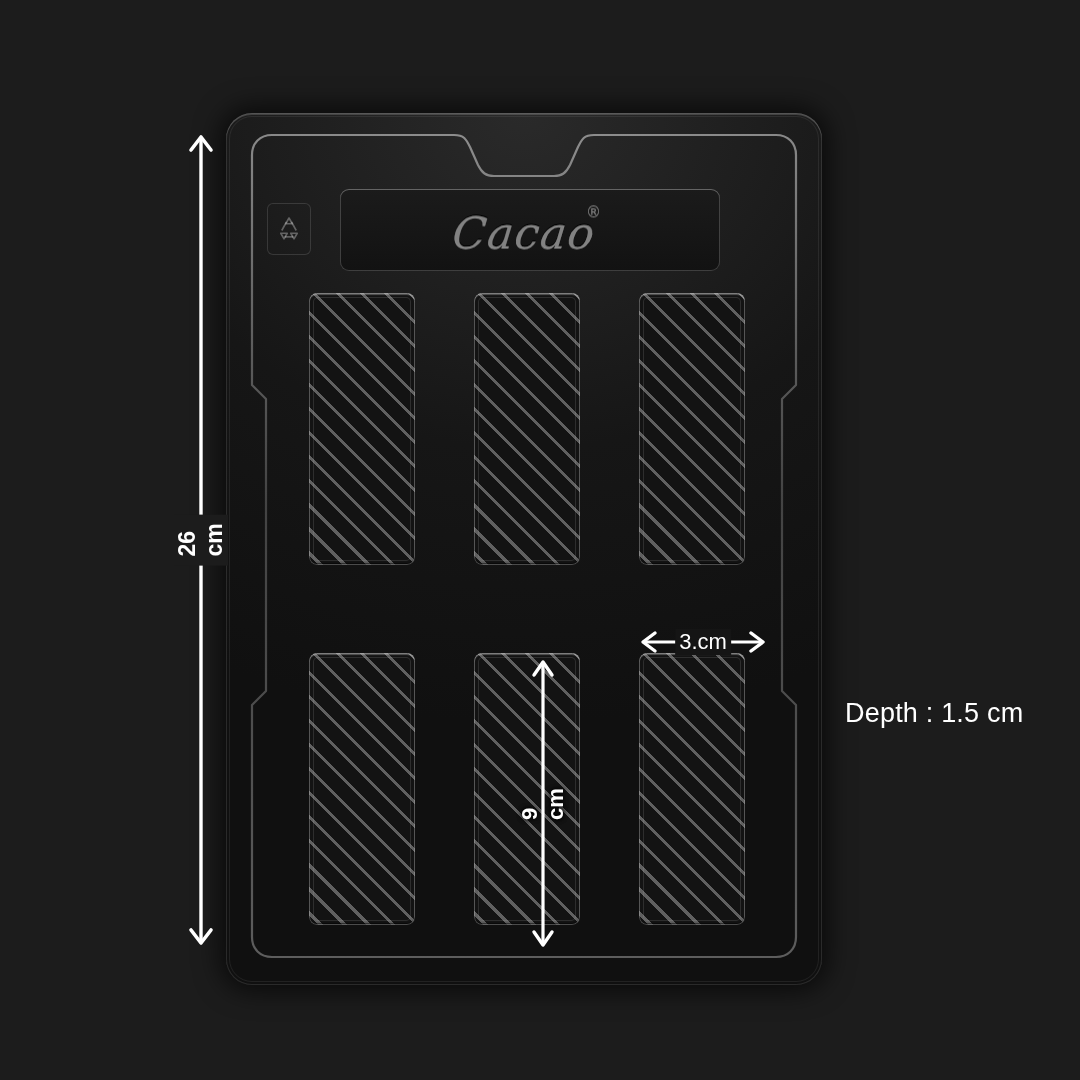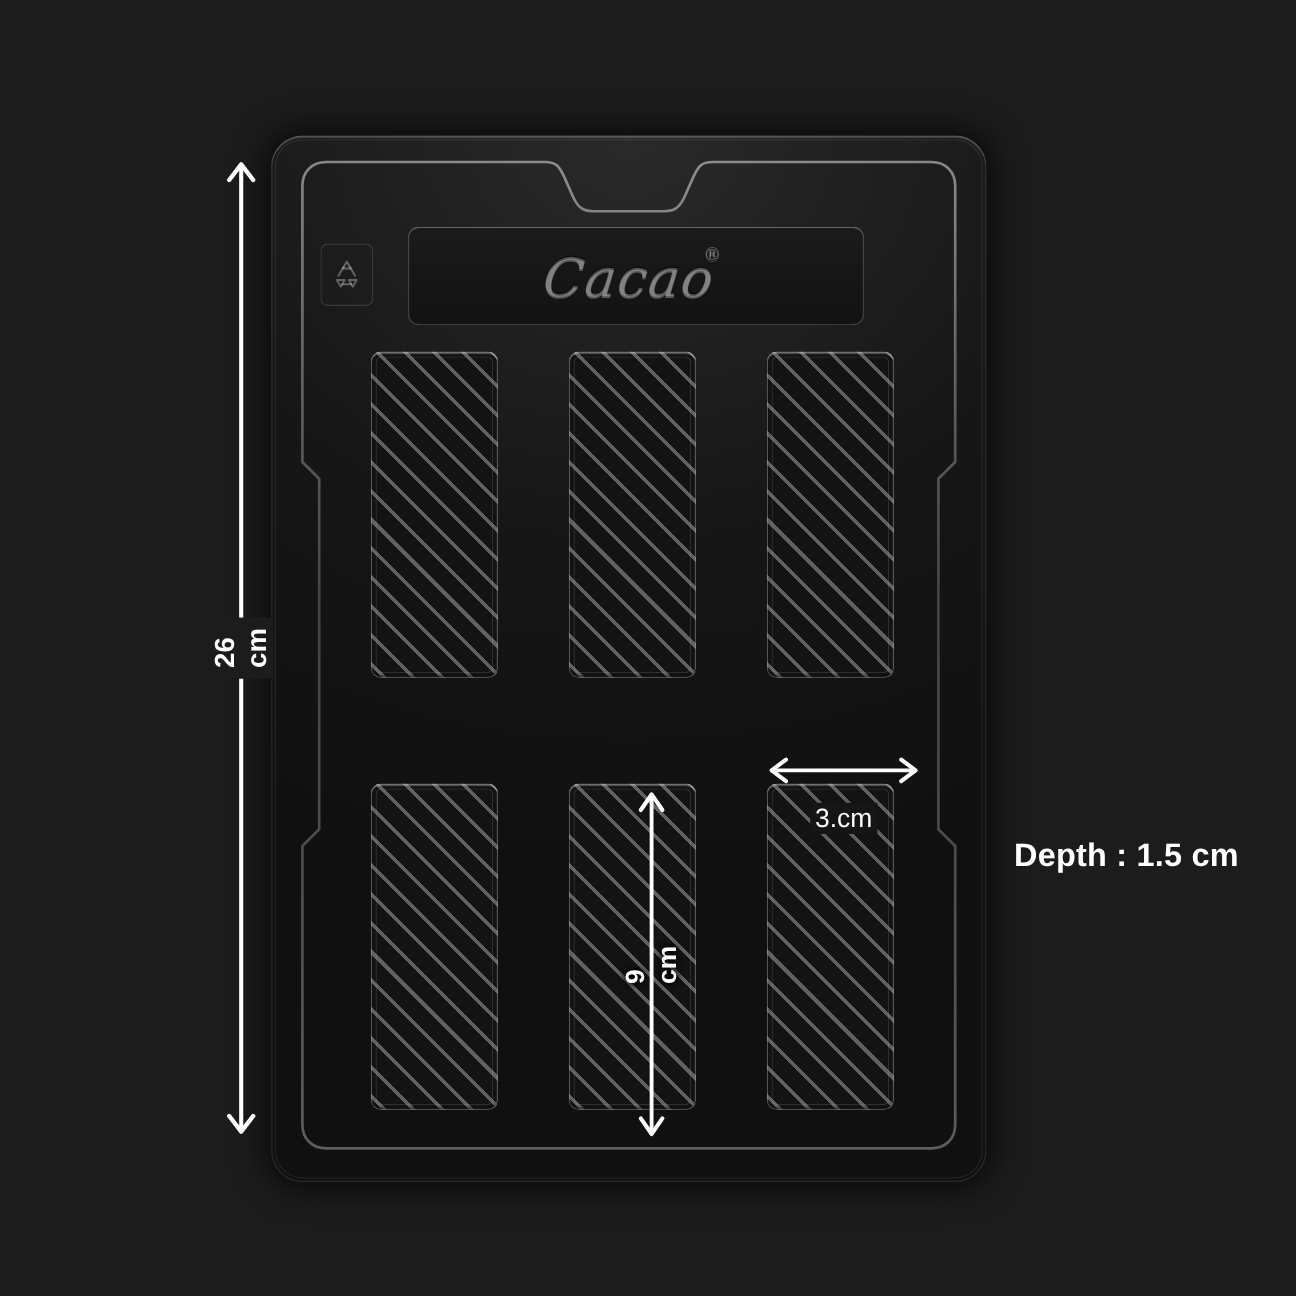--- a/index.html
+++ b/index.html
@@ -142,21 +142,20 @@
     box-shadow: inset 0 0 0 1px rgba(190,190,190,0.16);
     pointer-events: none;
   }
 
   
   .dim-label {
     position: absolute;
     color: #ffffff;
     font-family: "Liberation Sans", sans-serif;
     white-space: nowrap;
-    font-weight: bold;
   }
 
   
   #dim-width {
     position: absolute;
     left: 277px;
     top: 45px;
     width: 520px;
     height: 30px;
   }
@@ -205,21 +204,20 @@
   #dim-cav-width .label {
     position: absolute;
     left: 50%;
     top: 50%;
     transform: translate(-50%, -50%);
     background: #151515;
     padding: 0 4px;
     font-size: 22px;
     color: #fff;
     z-index: 2;
-    margin-top: 40px;
   }
 
   
   #dim-cav-height {
     position: absolute;
     left: 529px;
     top: 655px;
     width: 28px;
     height: 297px;
   }

